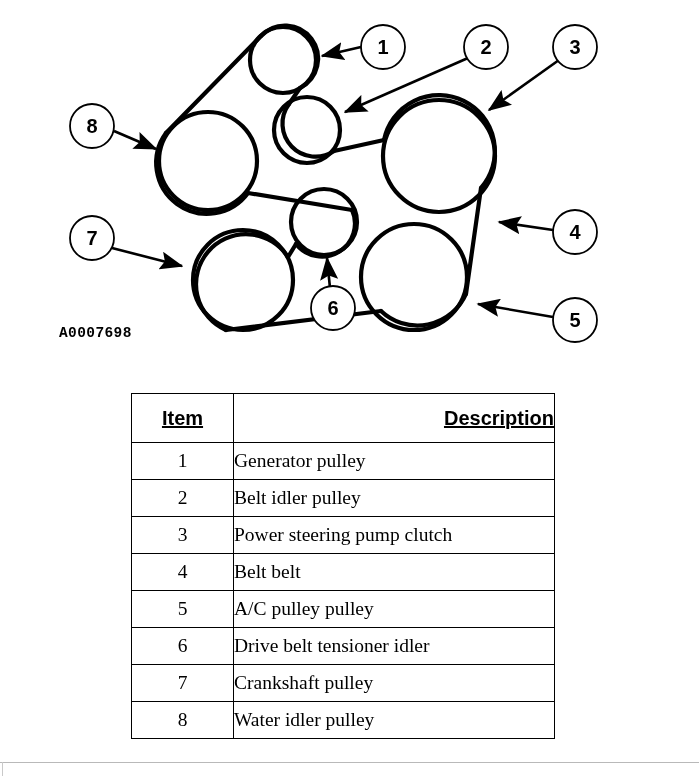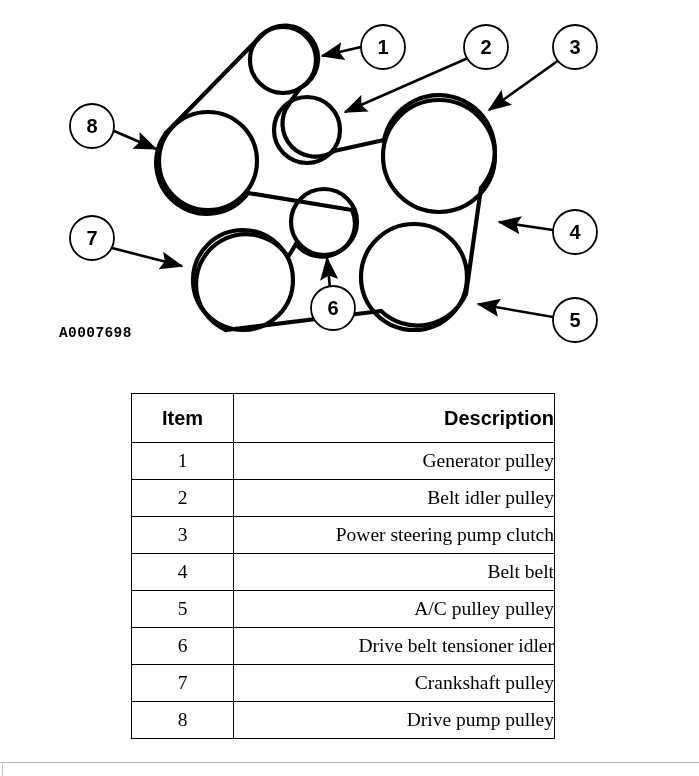--- a/index.html
+++ b/index.html
@@ -56,28 +56,29 @@
   #legend-table td, #legend-table th {
     border: 1.6px solid #000000;
     padding: 0;
     background: #ffffff;
   }
   .col-item {
     width: 101px;
     text-align: center;
   }
   .col-desc {
-    text-align: right;
+    text-align: left;
   }
   thead th {
     height: 48px;
     font-family: "Liberation Sans", sans-serif;
     font-weight: bold;
     font-size: 20px;
     vertical-align: middle;
+    text-decoration: underline;
   }
   thead th.col-item { text-align: center; }
   thead th.col-desc { text-align: right; padding-left: 13px; }
   tbody td {
     height: 36px;
     font-family: "Liberation Serif", serif;
     font-size: 19.5px;
     vertical-align: middle;
   }
   tbody td.col-desc { padding-left: 13px; }
@@ -234,21 +235,21 @@
       <tr>
         <td class="col-item">6</td>
         <td class="col-desc">Drive belt tensioner idler</td>
       </tr>
       <tr>
         <td class="col-item">7</td>
         <td class="col-desc">Crankshaft pulley</td>
       </tr>
       <tr>
         <td class="col-item">8</td>
-        <td class="col-desc">Drive pump pulley</td>
+        <td class="col-desc">Water idler pulley</td>
       </tr>
     </tbody>
   </table>
 
   <div id="bottom-rule"></div>
   <div id="left-edge-rule"></div>
 
 </div>
 
 </body></html>

